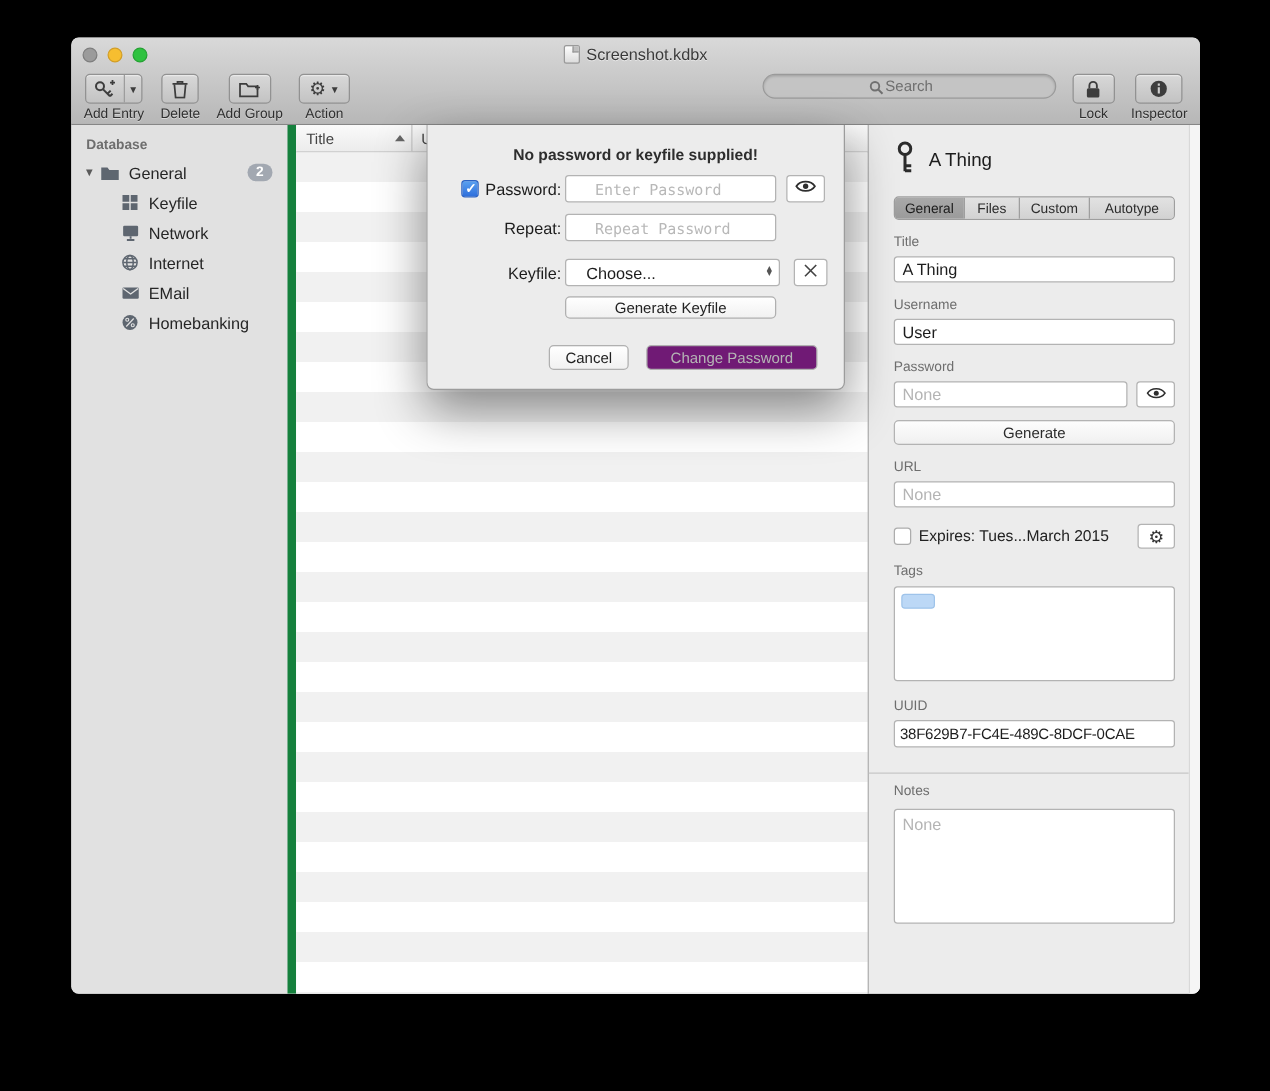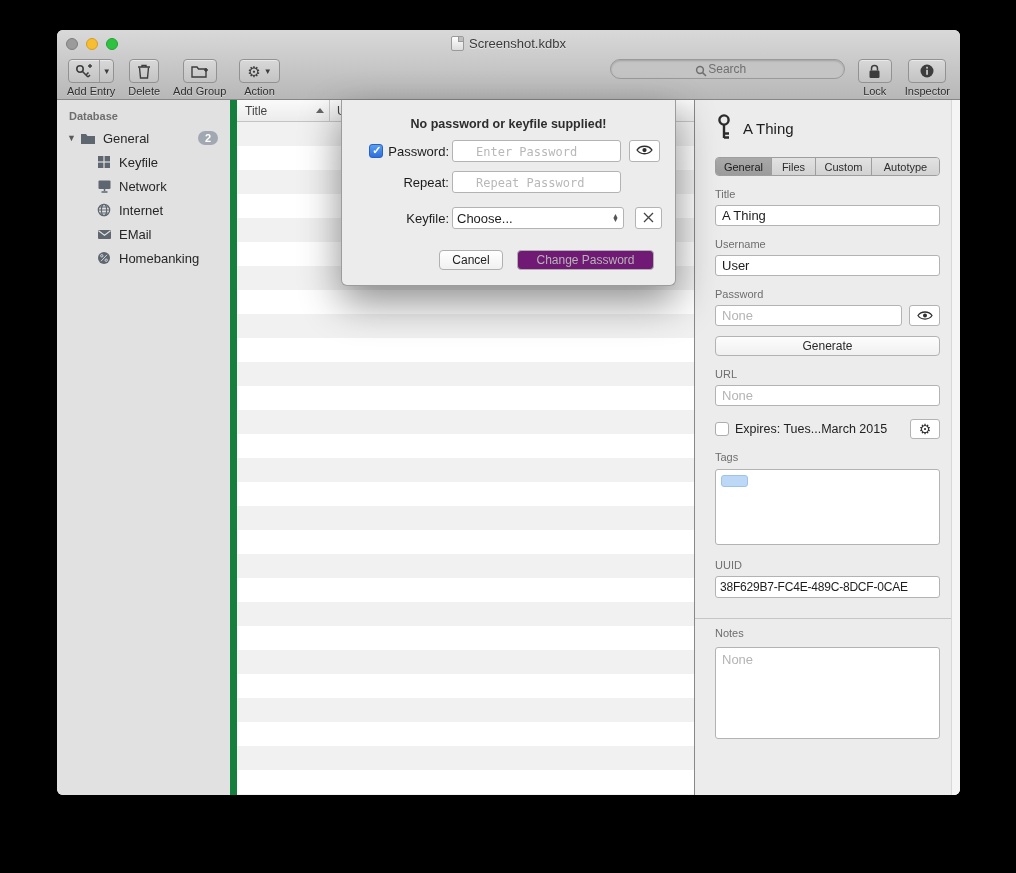--- a/index.html
+++ b/index.html
@@ -106,21 +106,21 @@
            border:1px solid #9c9c9c; border-top:none; border-radius:0 0 6px 6px;
            box-shadow:0 16px 40px rgba(0,0,0,.45); padding-bottom:15px; z-index:10; }
   .sheet-msg { margin-top:17px; text-align:center; font-size:12.5px; font-weight:bold; color:#2d2d2d; }
   .srow { display:flex; align-items:center; margin:9px 20px 0 20px; }
   .slabel { width:87px; display:flex; align-items:center; justify-content:flex-end; gap:5px;
             font-size:13px; color:#1c1c1c; margin-right:3px; flex:none; }
   .sheet .txt { margin-top:0; width:169px; height:22px; flex:none;padding-left:23px; }
   .sheet .txt::placeholder { font-family:"DejaVu Sans Mono", monospace; font-size:12px; color:#b8b8b8; }
   .sheet .eye-btn { margin-top:0; height:22px; margin-left:8px; }
   .popup { width:172px; height:22px; border:1px solid #b3b3b3; border-radius:3px; background:#fff;
-           display:flex; align-items:center; font-size:13px; color:#1d1d1d; padding:0 4px 0 4px; flex:none; }
+           display:flex; align-items:center; font-size:13px; color:#1d1d1d; padding:0 4px 0 16px; flex:none; }
   .popup .popup-label { flex:1; }
   .stepper { display:flex; flex-direction:column; align-items:center; line-height:4px; color:#555; }
   .stepper span { font-size:7px; }
   .x-btn { width:27px; height:22px; margin-left:11px; }
   .gen-key-row { margin:8px 20px 0 110px; }
   .sheet-btn { height:20px; border:1px solid #b0b0b0; border-radius:4px;
                background:linear-gradient(#ffffff,#f1f1f1); font-size:12px; color:#222;
                display:flex; align-items:center; justify-content:center; }
   .gen-key-btn { width:169px; height:18px; }
   .sheet-actions { display:flex; justify-content:flex-end; gap:14px; margin:21px 21px 0 0; }
@@ -426,20 +426,23 @@
       </div>
       <div class="mini-btn x-btn">
         <span>
           <svg width="11" height="11" viewBox="0 0 11 11" stroke="#444" stroke-width="1.3">
             <path d="M1 1 L10 10 M10 1 L1 10"></path>
           </svg>
         </span>
       </div>
     </div>
 
+    <div class="gen-key-row">
+      <div class="sheet-btn gen-key-btn">Generate Keyfile</div>
+    </div>
 
     <div class="sheet-actions">
       <div class="sheet-btn btn-cancel">Cancel</div>
       <div class="sheet-btn btn-change disabled">Change Password</div>
     </div>
   </div>
 
 </div>
 
 </body></html>

